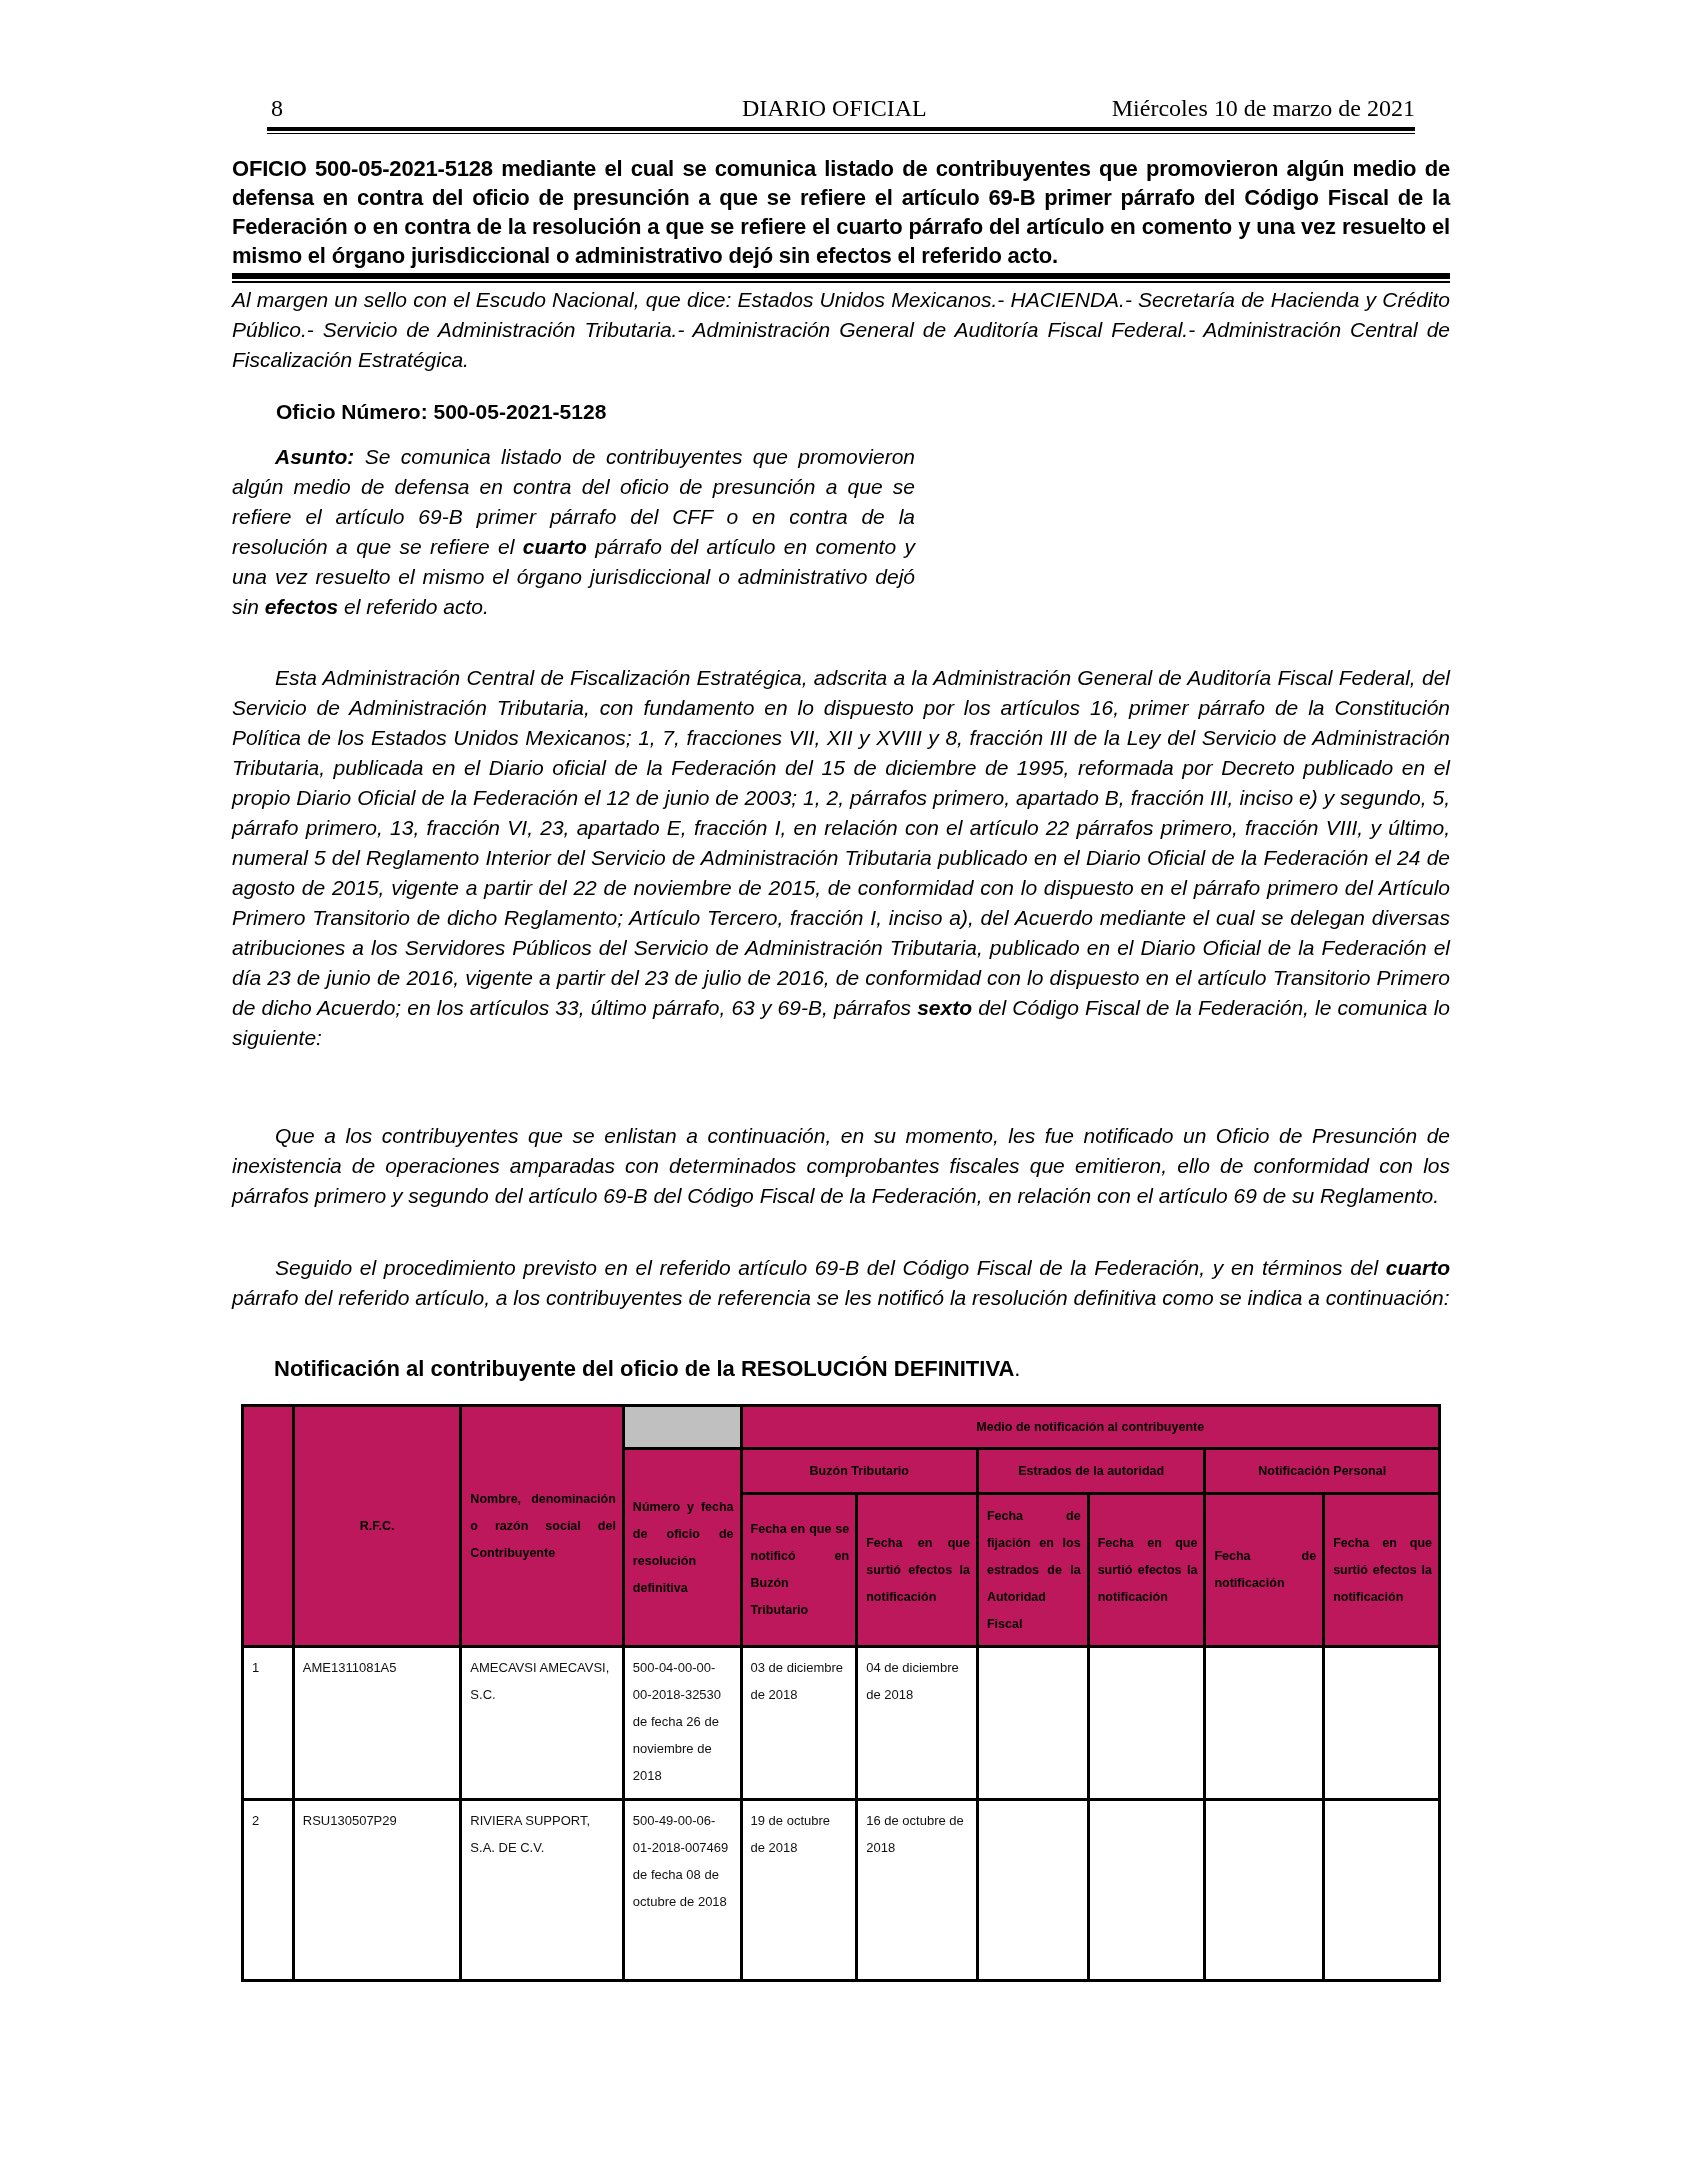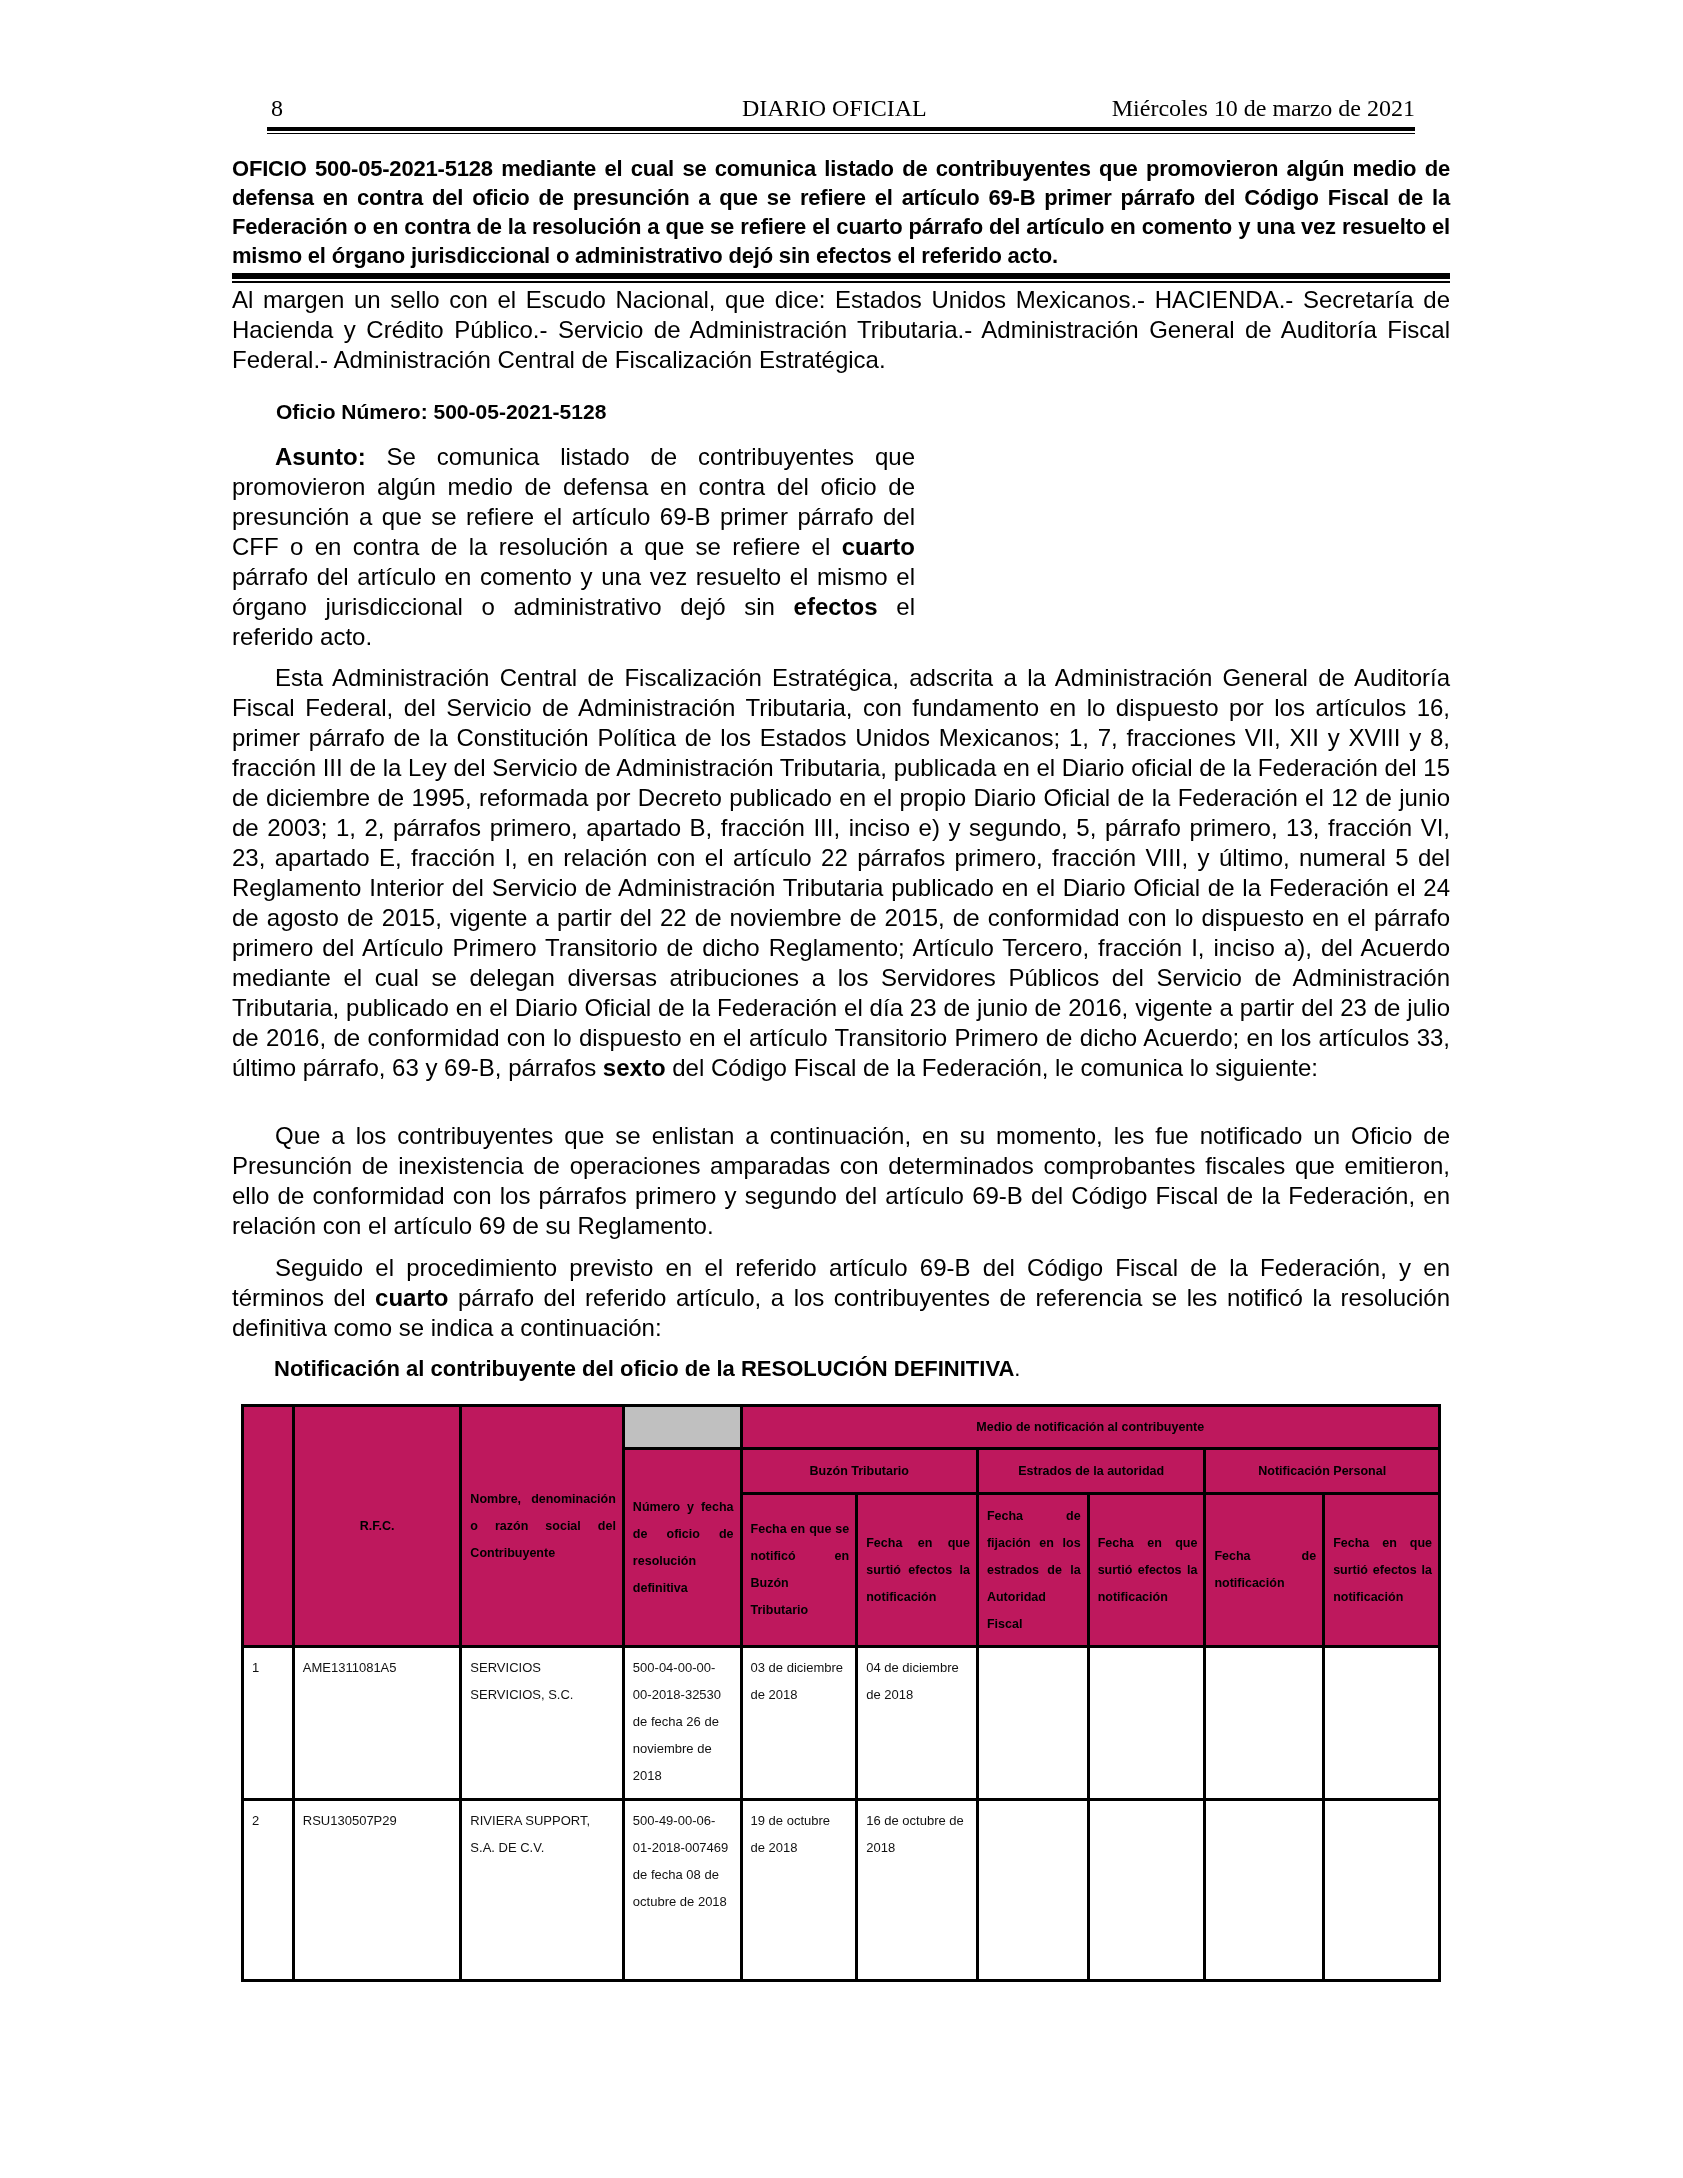--- a/index.html
+++ b/index.html
@@ -9,22 +9,22 @@
   .page-header .pnum { position:absolute; left:4px; top:0; }
   .page-header .pub { position:absolute; left:475px; top:0; }
   .page-header .date { position:absolute; right:0; top:0; }
   .rule-top { position:absolute; left:267px; width:1148px; top:127px; height:4px; background:#000; }
   .rule-top2 { position:absolute; left:267px; width:1148px; top:133px; height:1px; background:#000; }
   .title { position:absolute; left:232px; top:154px; width:1218px;
     font-family:Liberation Sans, sans-serif; font-weight:bold; font-size:22px; line-height:29px;
     text-align:justify; letter-spacing:-0.2px; }
   .rule-mid { position:absolute; left:232px; width:1218px; top:273px; height:6px; background:#000; }
   .rule-mid2 { position:absolute; left:232px; width:1218px; top:281px; height:2px; background:#000; }
-  .body-text { font-family:"Liberation Sans", sans-serif; font-size:24px; line-height:30px;
-    text-align:justify; }
+  .body-text { font-family:"Liberation Sans", sans-serif; font-size:21px; line-height:30px;
+    text-align:justify;font-style:italic; }
   .margin-para { position:absolute; left:232px; top:285px; width:1218px; }
   .oficio-num { position:absolute; left:276px; top:400px; font-family:"Liberation Sans", sans-serif;
     font-weight:bold; font-size:21px; }
   .asunto { position:absolute; left:232px; top:442px; width:683px; }
   .asunto .ind { display:inline-block; width:43px; }
   .para { position:absolute; left:232px; width:1218px; }
   .ind { display:inline-block; width:43px; }
   .p1 { top:663px; }
   .p2 { top:1121px; }
   .p3 { top:1253px; }
@@ -117,21 +117,21 @@
         </th>
       <th class="just">
           <span class="hdr-label">Fecha en que surtió efectos la notificación</span>
         </th>
     </tr>
   </thead>
   <tbody>
     <tr style="height:153px">
       <td>1</td>
       <td>AME1311081A5</td>
-      <td>SERVICIOS SERVICIOS, S.C.</td>
+      <td>AMECAVSI AMECAVSI, S.C.</td>
       <td>500-04-00-00-00-2018-32530 de fecha 26 de noviembre de 2018</td>
       <td>03 de diciembre de 2018</td>
       <td>04 de diciembre de 2018</td>
       <td></td>
       <td></td>
       <td></td>
       <td></td>
     </tr>
     <tr style="height:181px">
       <td>2</td>

